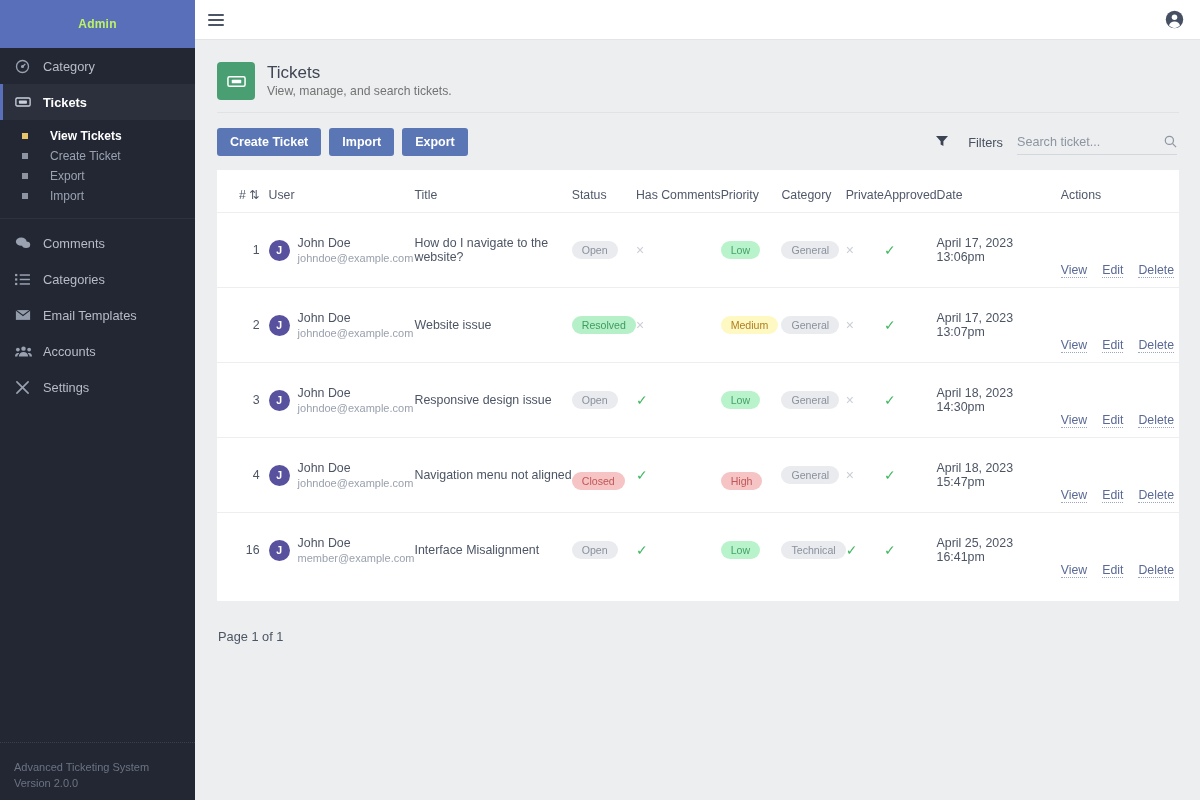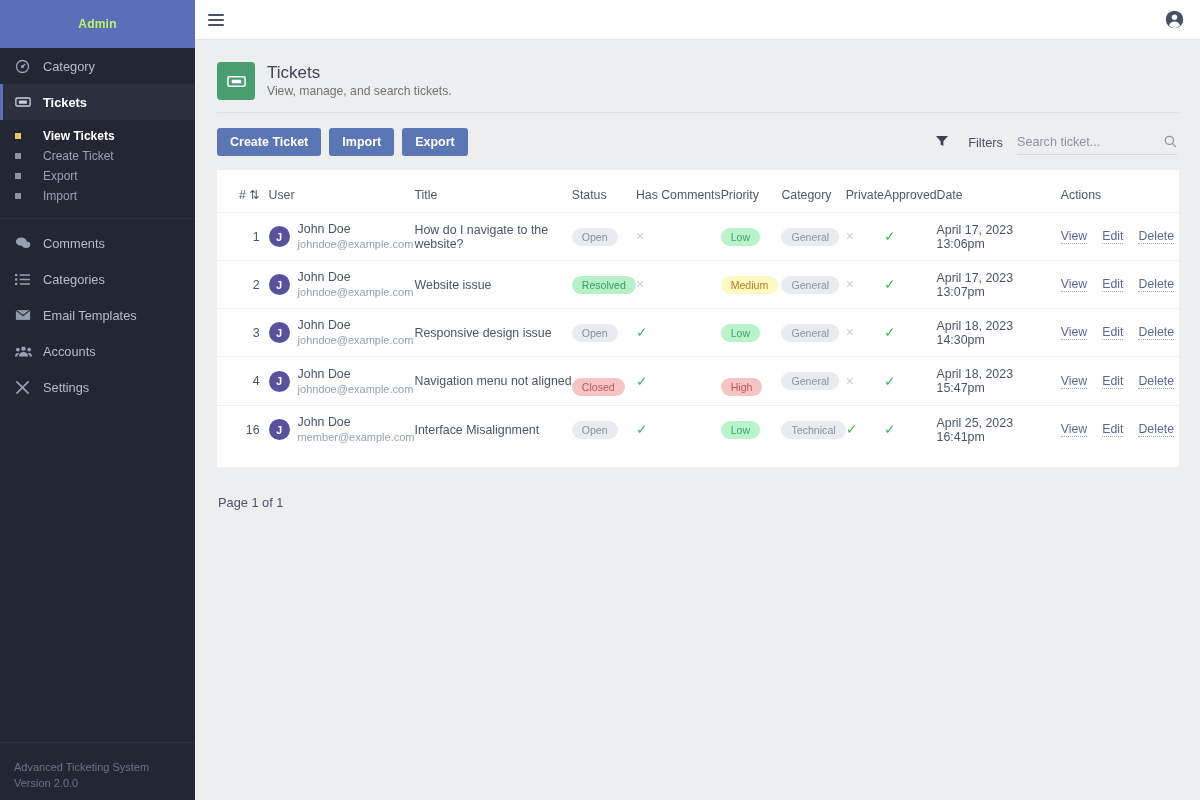--- a/index.html
+++ b/index.html
@@ -40,21 +40,21 @@
     background: #2c303d; color: #ffffff; font-weight: bold;
   }
   .nav-item.active::before {
     content: ""; position: absolute; left: 0; top: 0; bottom: 0;
     width: 3px; background: #5a6fba;
   }
   .nav-item.active .ni-icon { color: #c9cfdb; }
   .subnav { padding: 6px 0 8px 0; }
   .subnav-item {
     display: flex; align-items: center;
-    height: 20px; padding-left: 15px;
+    height: 20px; padding-left: 22px;
     color: #9aa2b1; font-size: 12px; cursor: pointer;
   }
   .subnav-item .sq {
     width: 28px; flex: 0 0 28px; display: flex; align-items: center;
   }
   .subnav-item .sq i {
     display: block; width: 6px; height: 6px; background: #8d93a1;
   }
   .subnav-item.active { color: #ffffff; font-weight: bold; }
   .subnav-item.active .sq i { background: #e7c36a; }
@@ -168,21 +168,21 @@
   .b-grey   { background: #e9ebee; color: #8a919d; }
   .b-green  { background: #b6f0c8; color: #3e9c5d; }
   .b-amber  { background: #fef9c3; color: #b07d21; }
   .b-red    { background: #f6c4c4; color: #c05858; margin-top: 12px; }
   .b-lgreen { background: #b9f3cc; color: #46a268; }
 
   .mark { font-size: 14px; line-height: 1; display: inline-block; }
   .mk-x { color: #c9ced6; }
   .mk-v { color: #3fb860; }
 
-  .acts { display: flex; gap: 15px; }
+  .acts { display: flex; gap: 15px; margin-top: 41px; }
   .acts a {
     font-size: 12.3px; color: #5a6a95;
     text-decoration: none; border-bottom: 1px dotted #9aa6c2;
     cursor: pointer;
   }
   .pager { font-size: 12.8px; color: #4d5565; padding: 28px 0 0 1px; }
 </style>
 </head>
 <body>
 

